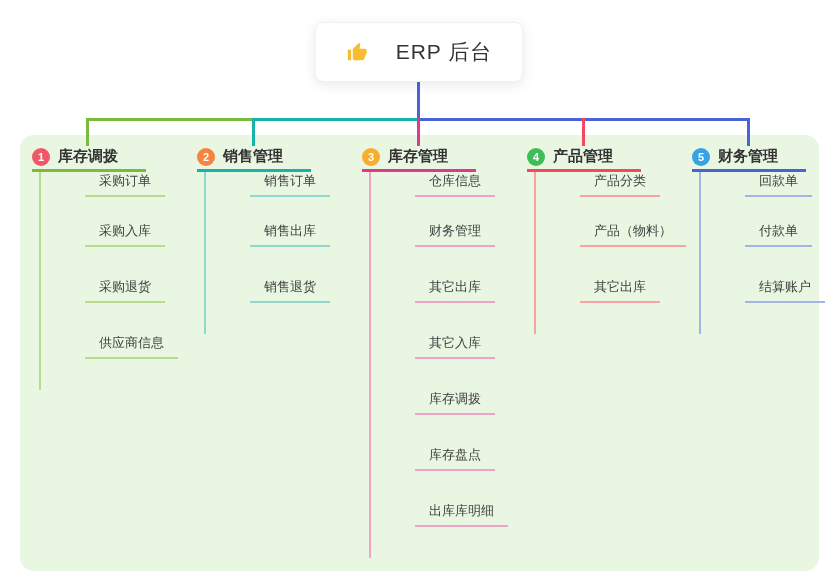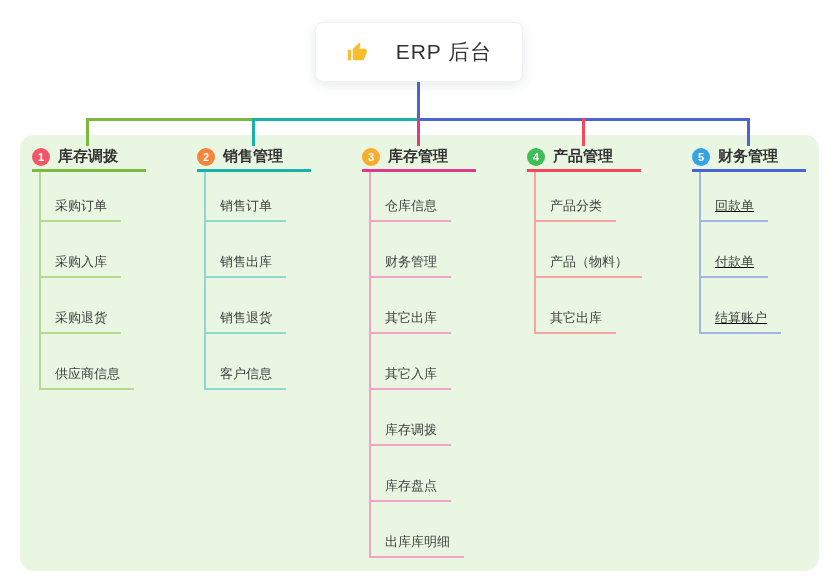--- a/index.html
+++ b/index.html
@@ -31,36 +31,36 @@
 
   
   .branch { position:absolute; top:148px; }
   .branch-header { display:flex; align-items:center; gap:8px;
     width:114px; height:24px; padding-bottom:4px; border-bottom:3px solid #000; }
   .badge { width:18px; height:18px; border-radius:50%; flex:0 0 18px;
     color:#fff; font-size:11px; font-weight:bold;
     display:flex; align-items:center; justify-content:center; }
   .branch-label { font-size:15px; font-weight:600; color:#333; white-space:nowrap; }
   .children { margin-left:7px; border-left:2px solid #000; width:max-content; }
-  .child-row { height:56px; display:flex; align-items:flex-end; }
+  .child-row { height:56px; display:flex; align-items:flex-start;padding-left:44px; }
   .child-row:first-child { height:50px; }
   .child-label { font-size:13px; color:#3f3f3f; white-space:nowrap;
     padding:0 14px 5px 14px; border-bottom:2px solid #000; }
 
   
   .b1 .branch-header { border-color:#7cb93f; } .b1 .badge { background:#f25767; }
   .b1 .children { border-color:#b6db8e; } .b1 .child-label { border-color:#b6db8e; }
   .b2 .branch-header { border-color:#17b3a8; } .b2 .badge { background:#f8833b; }
   .b2 .children { border-color:#8fd8cf; } .b2 .child-label { border-color:#8fd8cf; }
   .b3 .branch-header { border-color:#dd3a8c; } .b3 .badge { background:#f9ad2d; }
   .b3 .children { border-color:#f2a1c8; } .b3 .child-label { border-color:#f2a1c8; }
   .b4 .branch-header { border-color:#f4495c; } .b4 .badge { background:#3fbd57; }
   .b4 .children { border-color:#f9a2a2; } .b4 .child-label { border-color:#f9a2a2; }
   .b5 .branch-header { border-color:#4763d8; } .b5 .badge { background:#35a3e4; }
-  .b5 .children { border-color:#a3b4e6;text-decoration:underline; } .b5 .child-label { border-color:#a3b4e6; }
+  .b5 .children { border-color:#a3b4e6; } .b5 .child-label { border-color:#a3b4e6; }
 </style>
 </head>
 <body>
 
 <div id="canvas">
 
   <div class="panel"></div>
 
   <div class="line v c-blue" style="left:417px; top:82px;  height:39px;"></div>
   <div class="line h c-green" style="left:86px;  top:118px; width:168px;"></div>
@@ -109,23 +109,20 @@
     </div>
     <div class="children">
       <div class="child-row">
           <span class="child-label">销售订单</span>
         </div>
       <div class="child-row">
           <span class="child-label">销售出库</span>
         </div>
       <div class="child-row">
           <span class="child-label">销售退货</span>
-        </div>
-      <div class="child-row">
-          <span class="child-label">客户信息</span>
         </div>
     </div>
   </div>
 
   <div class="branch b3" style="left:362px;">
     <div class="branch-header">
       <span class="badge">3</span>
       <span class="branch-label">库存管理</span>
     </div>
     <div class="children">

